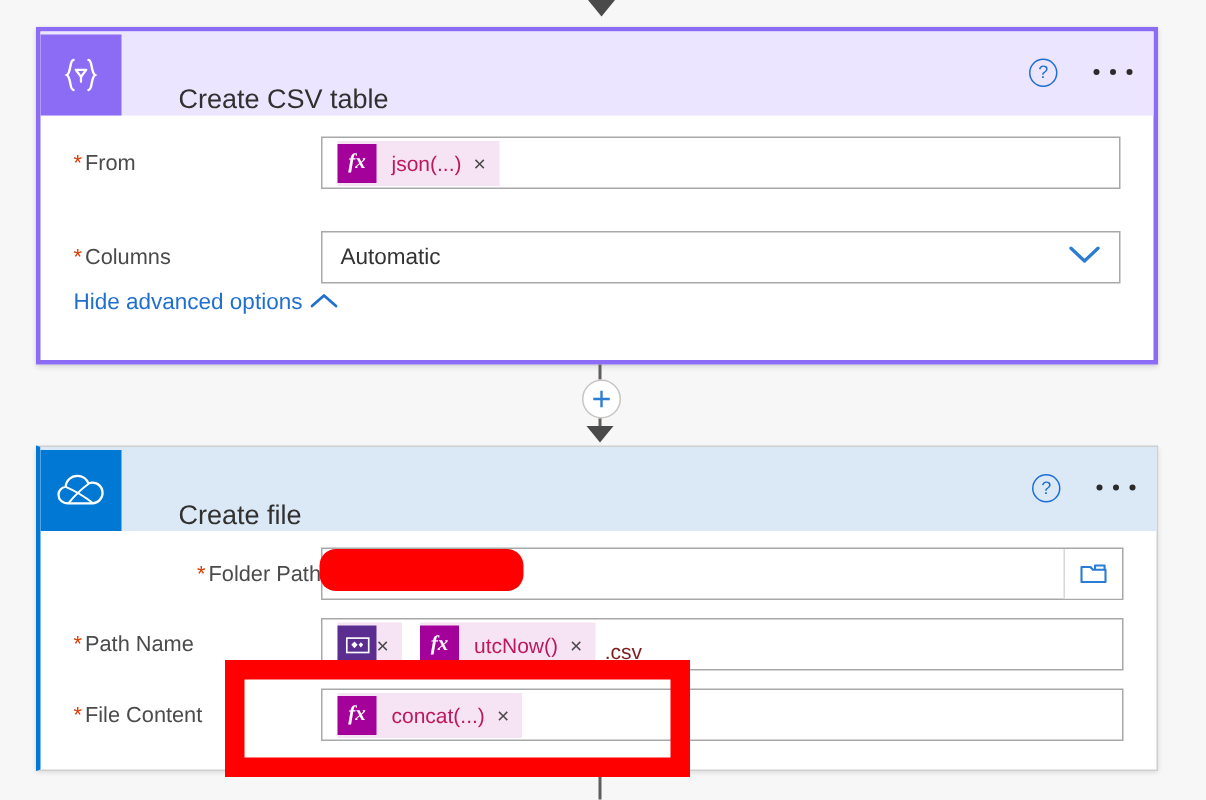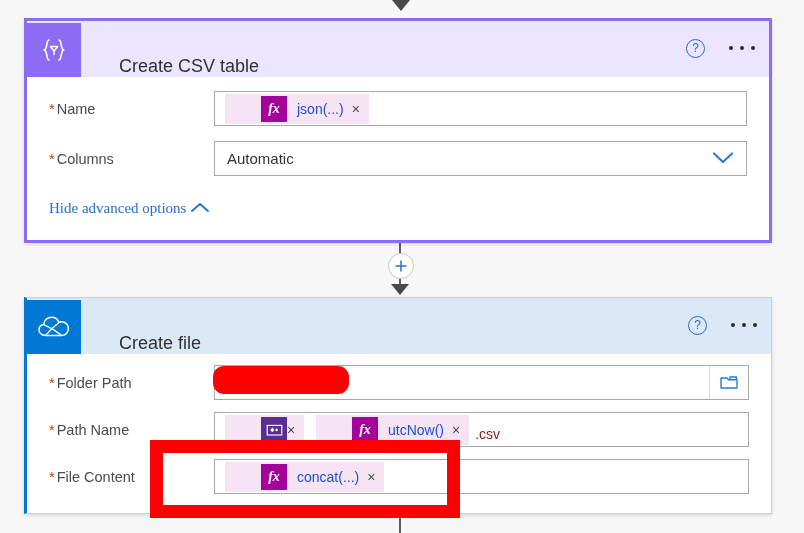--- a/index.html
+++ b/index.html
@@ -163,36 +163,35 @@
     transform: translateY(-50%);
   }
 
   
   .token {
     display: inline-flex;
     align-items: center;
     height: 30px;
     background: #f6e4f4;
     max-width: 100%;
-    padding-left: 36px;
   }
   .token-icon {
     width: 26px; height: 26px;
     flex: 0 0 26px;
     display: flex;
     align-items: center;
     justify-content: center;
     color: #ffffff;
   }
   .tok-fx { background: #a4009a; font-style: italic; font-family: "Liberation Serif", serif; font-size: 14px; font-weight: bold; }
   .tok-dyn { background: #5c2d91; }
   .token-text {
     padding: 0 8px 0 10px;
     font-size: 14px;
-    color: #1d4ed8;
+    color: #be185d;
     white-space: nowrap;
     overflow: hidden;
     text-overflow: ellipsis;
   }
   .token-x {
     padding-right: 9px;
     font-size: 14px;
     color: #4a4a4a;
     cursor: pointer;
   }
@@ -220,28 +219,27 @@
   .highlight-box {
     position: absolute;
     border: 13px solid #ff0000;
     box-sizing: border-box;
     background: transparent;
     pointer-events: none;
   }
 
   
   .adv-link {
-    margin-top: 24px;
+    margin-top: 4px;
     display: inline-flex;
     align-items: center;
     gap: 4px;
     color: #1f6fd0;
     font-size: 15px;
     cursor: pointer;
-    font-family: Liberation Serif, serif;
   }
 
   .folder-btn {
     position: absolute;
     right: 0px;
     top: 0px;
     width: 38px;
     height: 33px;
     border-left: 1px solid #d8d8d8;
     display: flex;
@@ -275,33 +273,33 @@
           <i></i>
         </div>
     </div>
   </div>
 
   <div class="card-body">
 
     
     <div class="row">
       <div class="row-label">
-        <span class="req">*</span><span>Name</span>
+        <span class="req">*</span><span>From</span>
       </div>
       <div class="field">
         <span class="token">
           <span class="token-icon tok-fx">fx</span>
           <span class="token-text">json(...)</span>
           <span class="token-x">×</span>
         </span>
       </div>
     </div>
 
     
-    <div class="row" style="margin-top:15px;">
+    <div class="row" style="margin-top:28px;">
       <div class="row-label">
         <span class="req">*</span><span>Columns</span>
       </div>
       <div class="field field-plain">
         <span>Automatic</span>
         <span class="chevron">
           <svg width="22" height="13" viewBox="0 0 22 13" aria-hidden="true">
             <polyline points="2,2 11,10.5 20,2" fill="none" stroke="#2b7cd3" stroke-width="2.2" stroke-linecap="round" stroke-linejoin="round"></polyline>
           </svg>
         </span>
@@ -347,21 +345,21 @@
       <div class="ellipsis">
           <i></i>
           <i></i>
           <i></i>
         </div>
     </div>
   </div>
 
   <div class="card-body">
 
-    <div class="row" style="margin-top:11px;">
+    <div class="row" style="margin-top:11px;text-align:right;">
       <div class="row-label">
         <span class="req">*</span><span>Folder Path</span>
       </div>
       <div class="field" style="padding-left:0;">
         <span class="folder-btn">
           <svg width="18" height="15" viewBox="0 0 18 15" aria-hidden="true">
             <path d="M1 13 L1 3 L7 3 L8.6 4.8 L17 4.8 L17 13 Z" fill="none" stroke="#2b7cd3" stroke-width="1.4" stroke-linejoin="round"></path>
             <path d="M10 4.6 L10 2 L16.4 2 L16.4 4.6" fill="none" stroke="#2b7cd3" stroke-width="1.4" stroke-linejoin="round"></path>
           </svg>
         </span>

